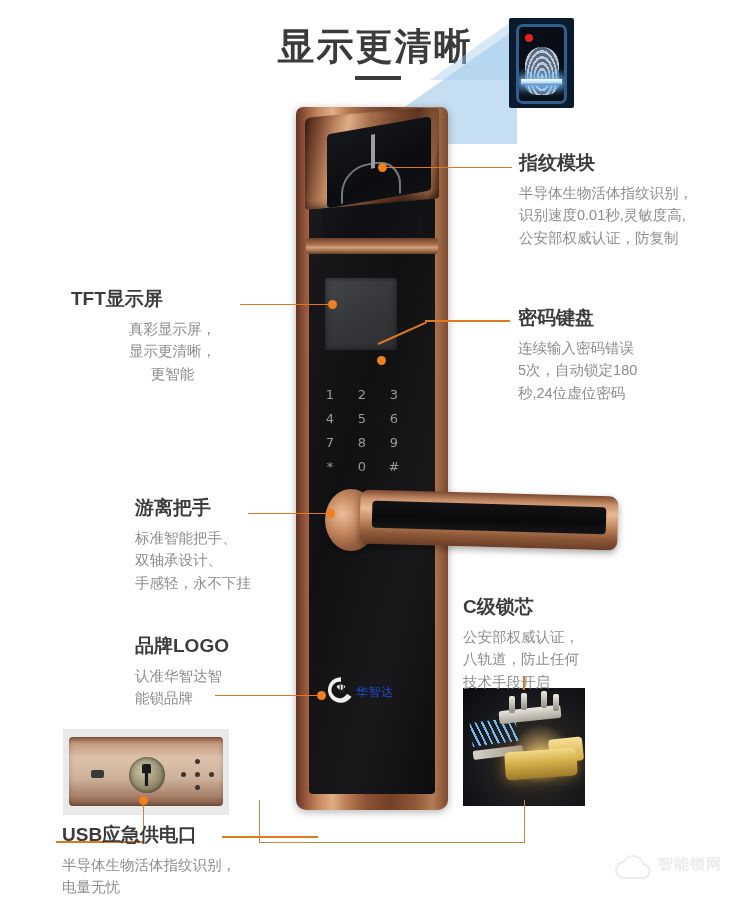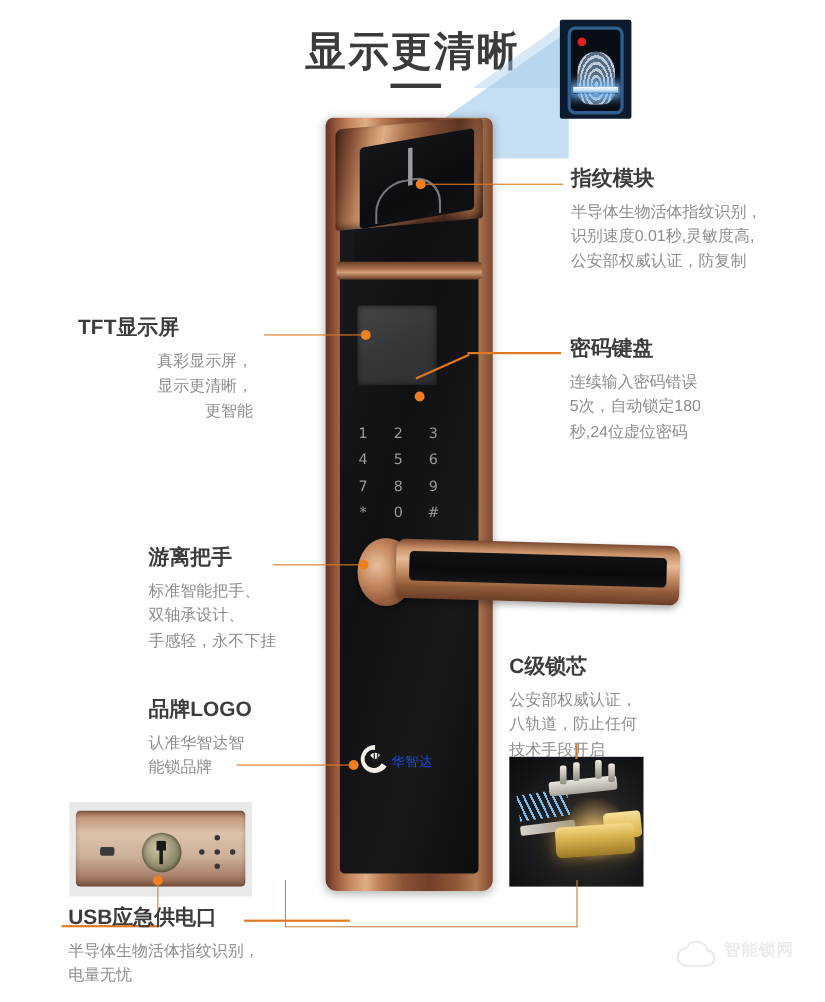--- a/index.html
+++ b/index.html
@@ -622,21 +622,21 @@
 
   <div class="callout" style="left:519px; top:152px; width:225px;">
     <div class="c-head">指纹模块</div>
     <div class="c-body">半导体生物活体指纹识别，
 识别速度0.01秒,灵敏度高,
 公安部权威认证，防复制</div>
   </div>
 
   <div class="callout right-align" style="left:10px; top:288px; width:220px;">
     <div class="c-head" style="text-align:left; margin-left:61px;">TFT显示屏</div>
-    <div class="c-body" style="text-align:right; margin-left:105px;">真彩显示屏，
+    <div class="c-body" style="text-align:center; margin-left:105px;">真彩显示屏，
 显示更清晰，
 更智能</div>
   </div>
 
   <div class="callout" style="left:518px; top:307px; width:220px;">
     <div class="c-head">密码键盘</div>
     <div class="c-body">连续输入密码错误
 5次，自动锁定180
 秒,24位虚位密码</div>
   </div>

